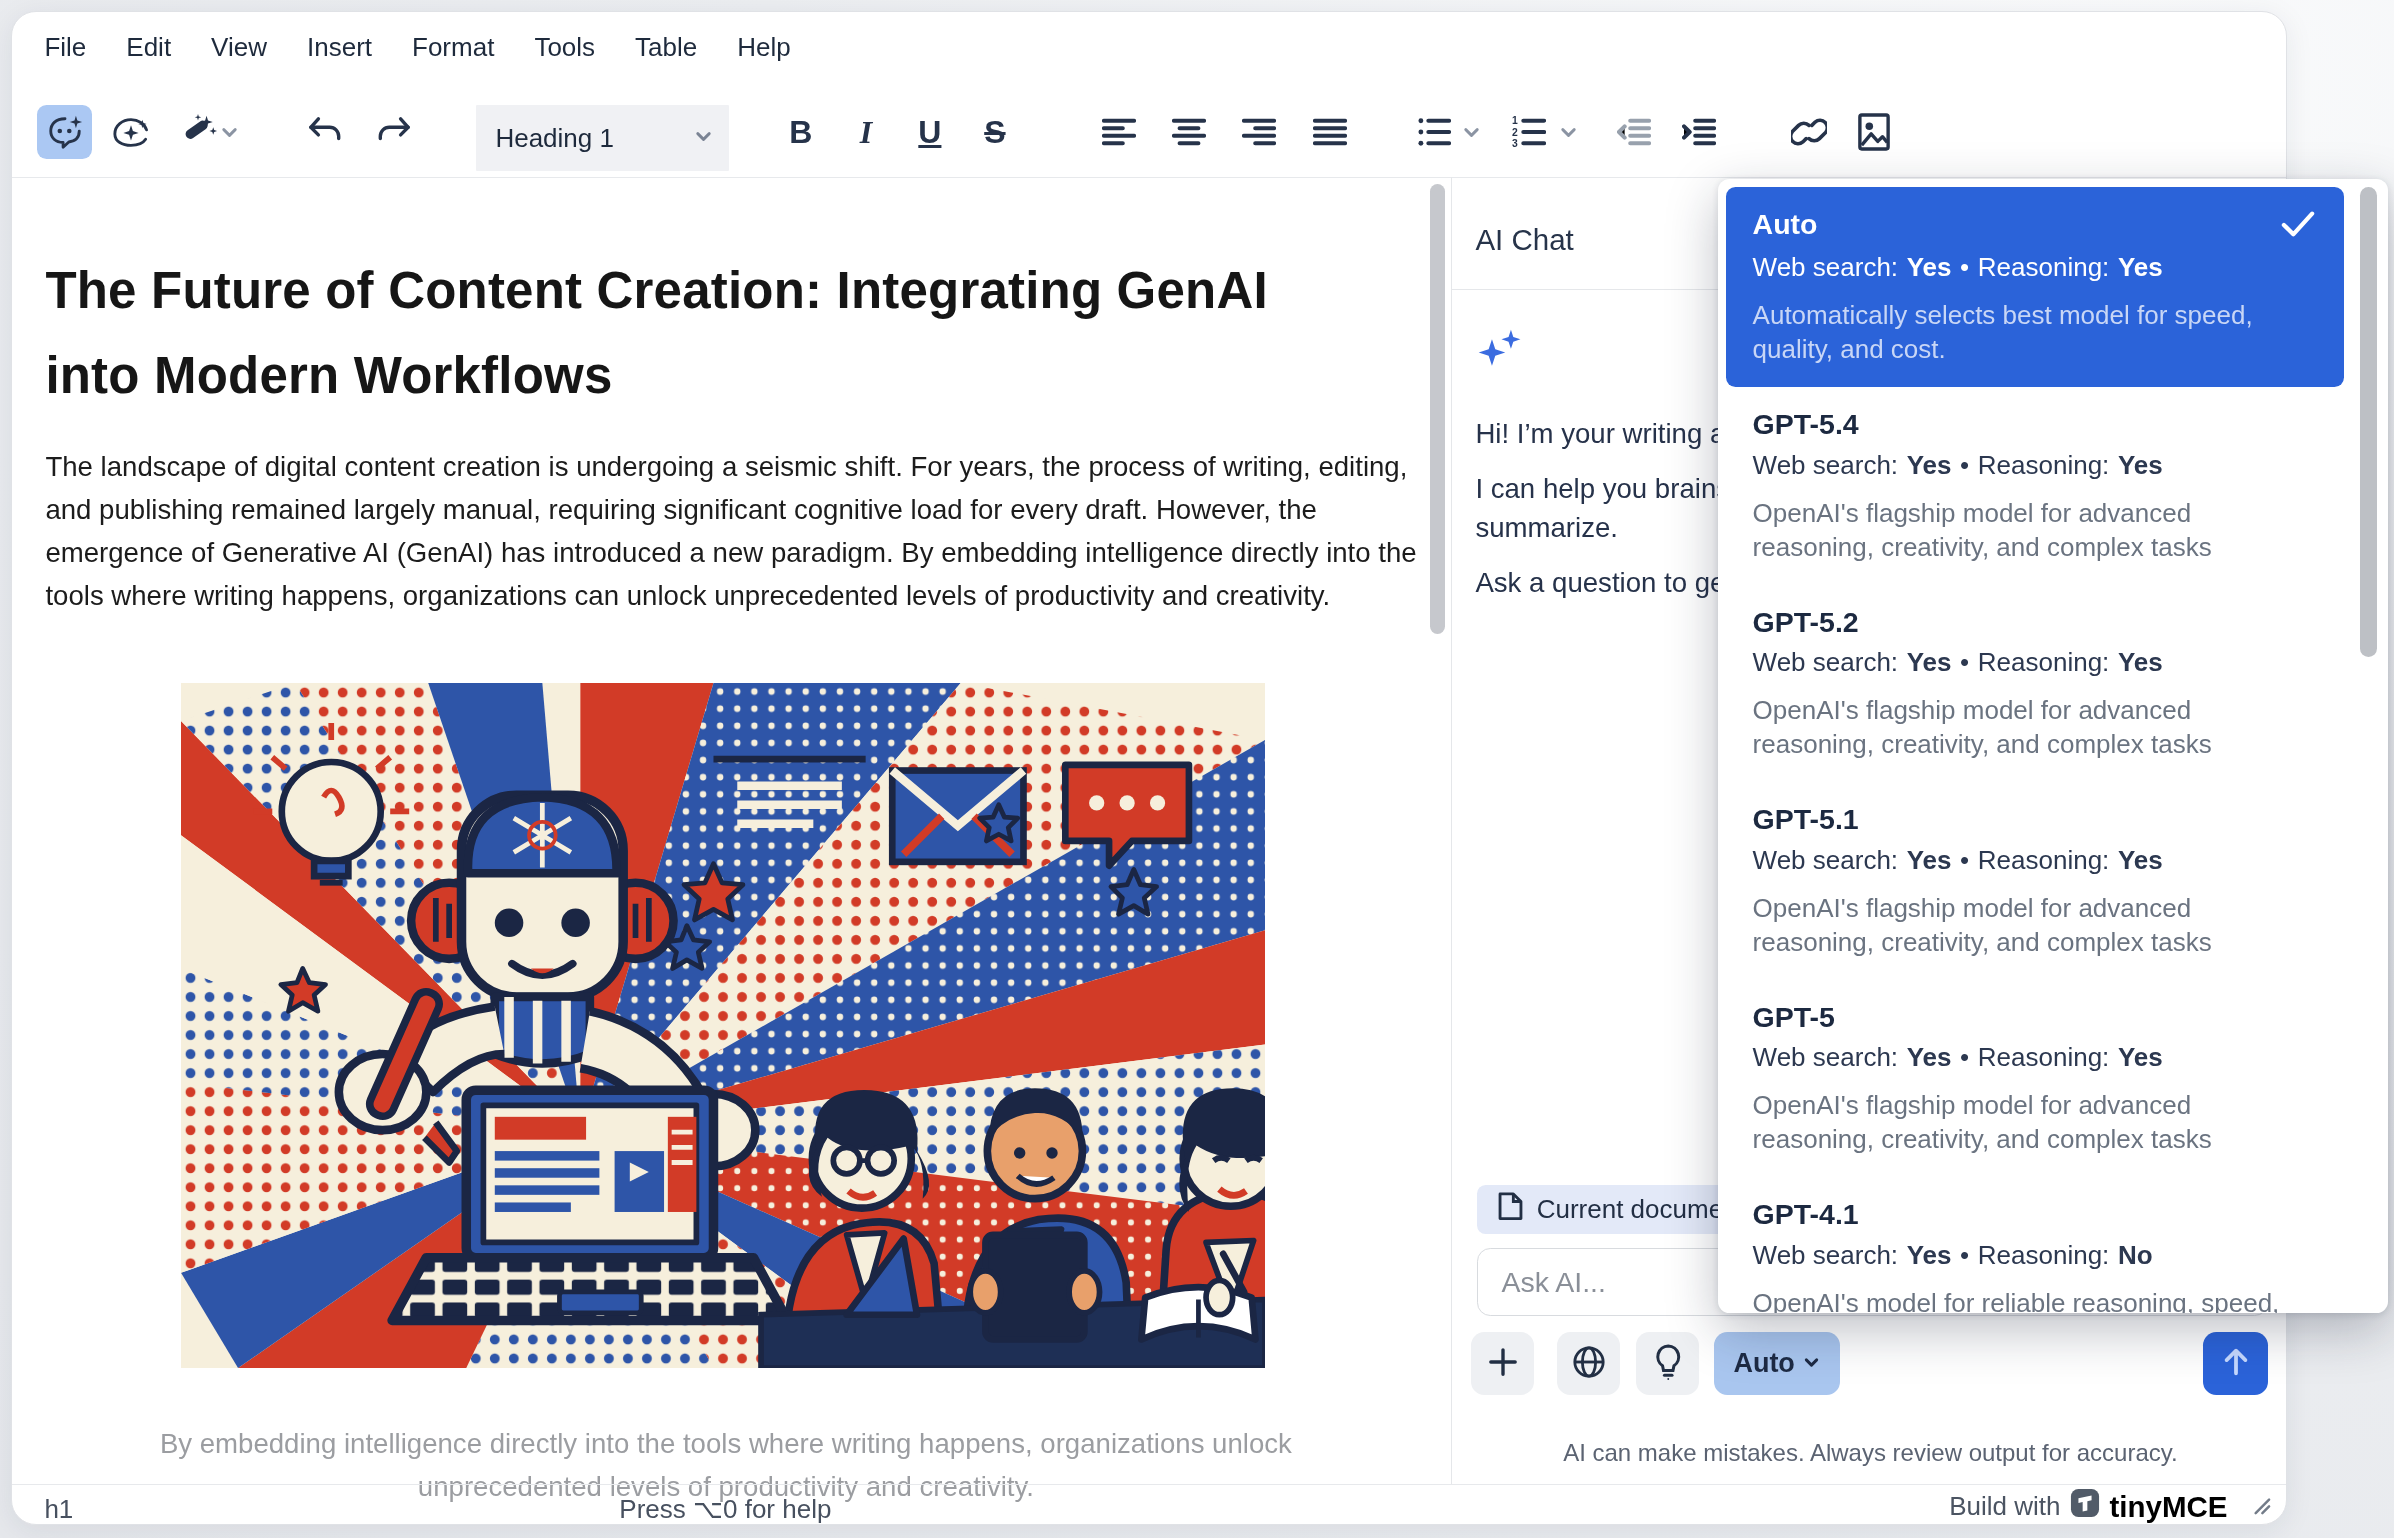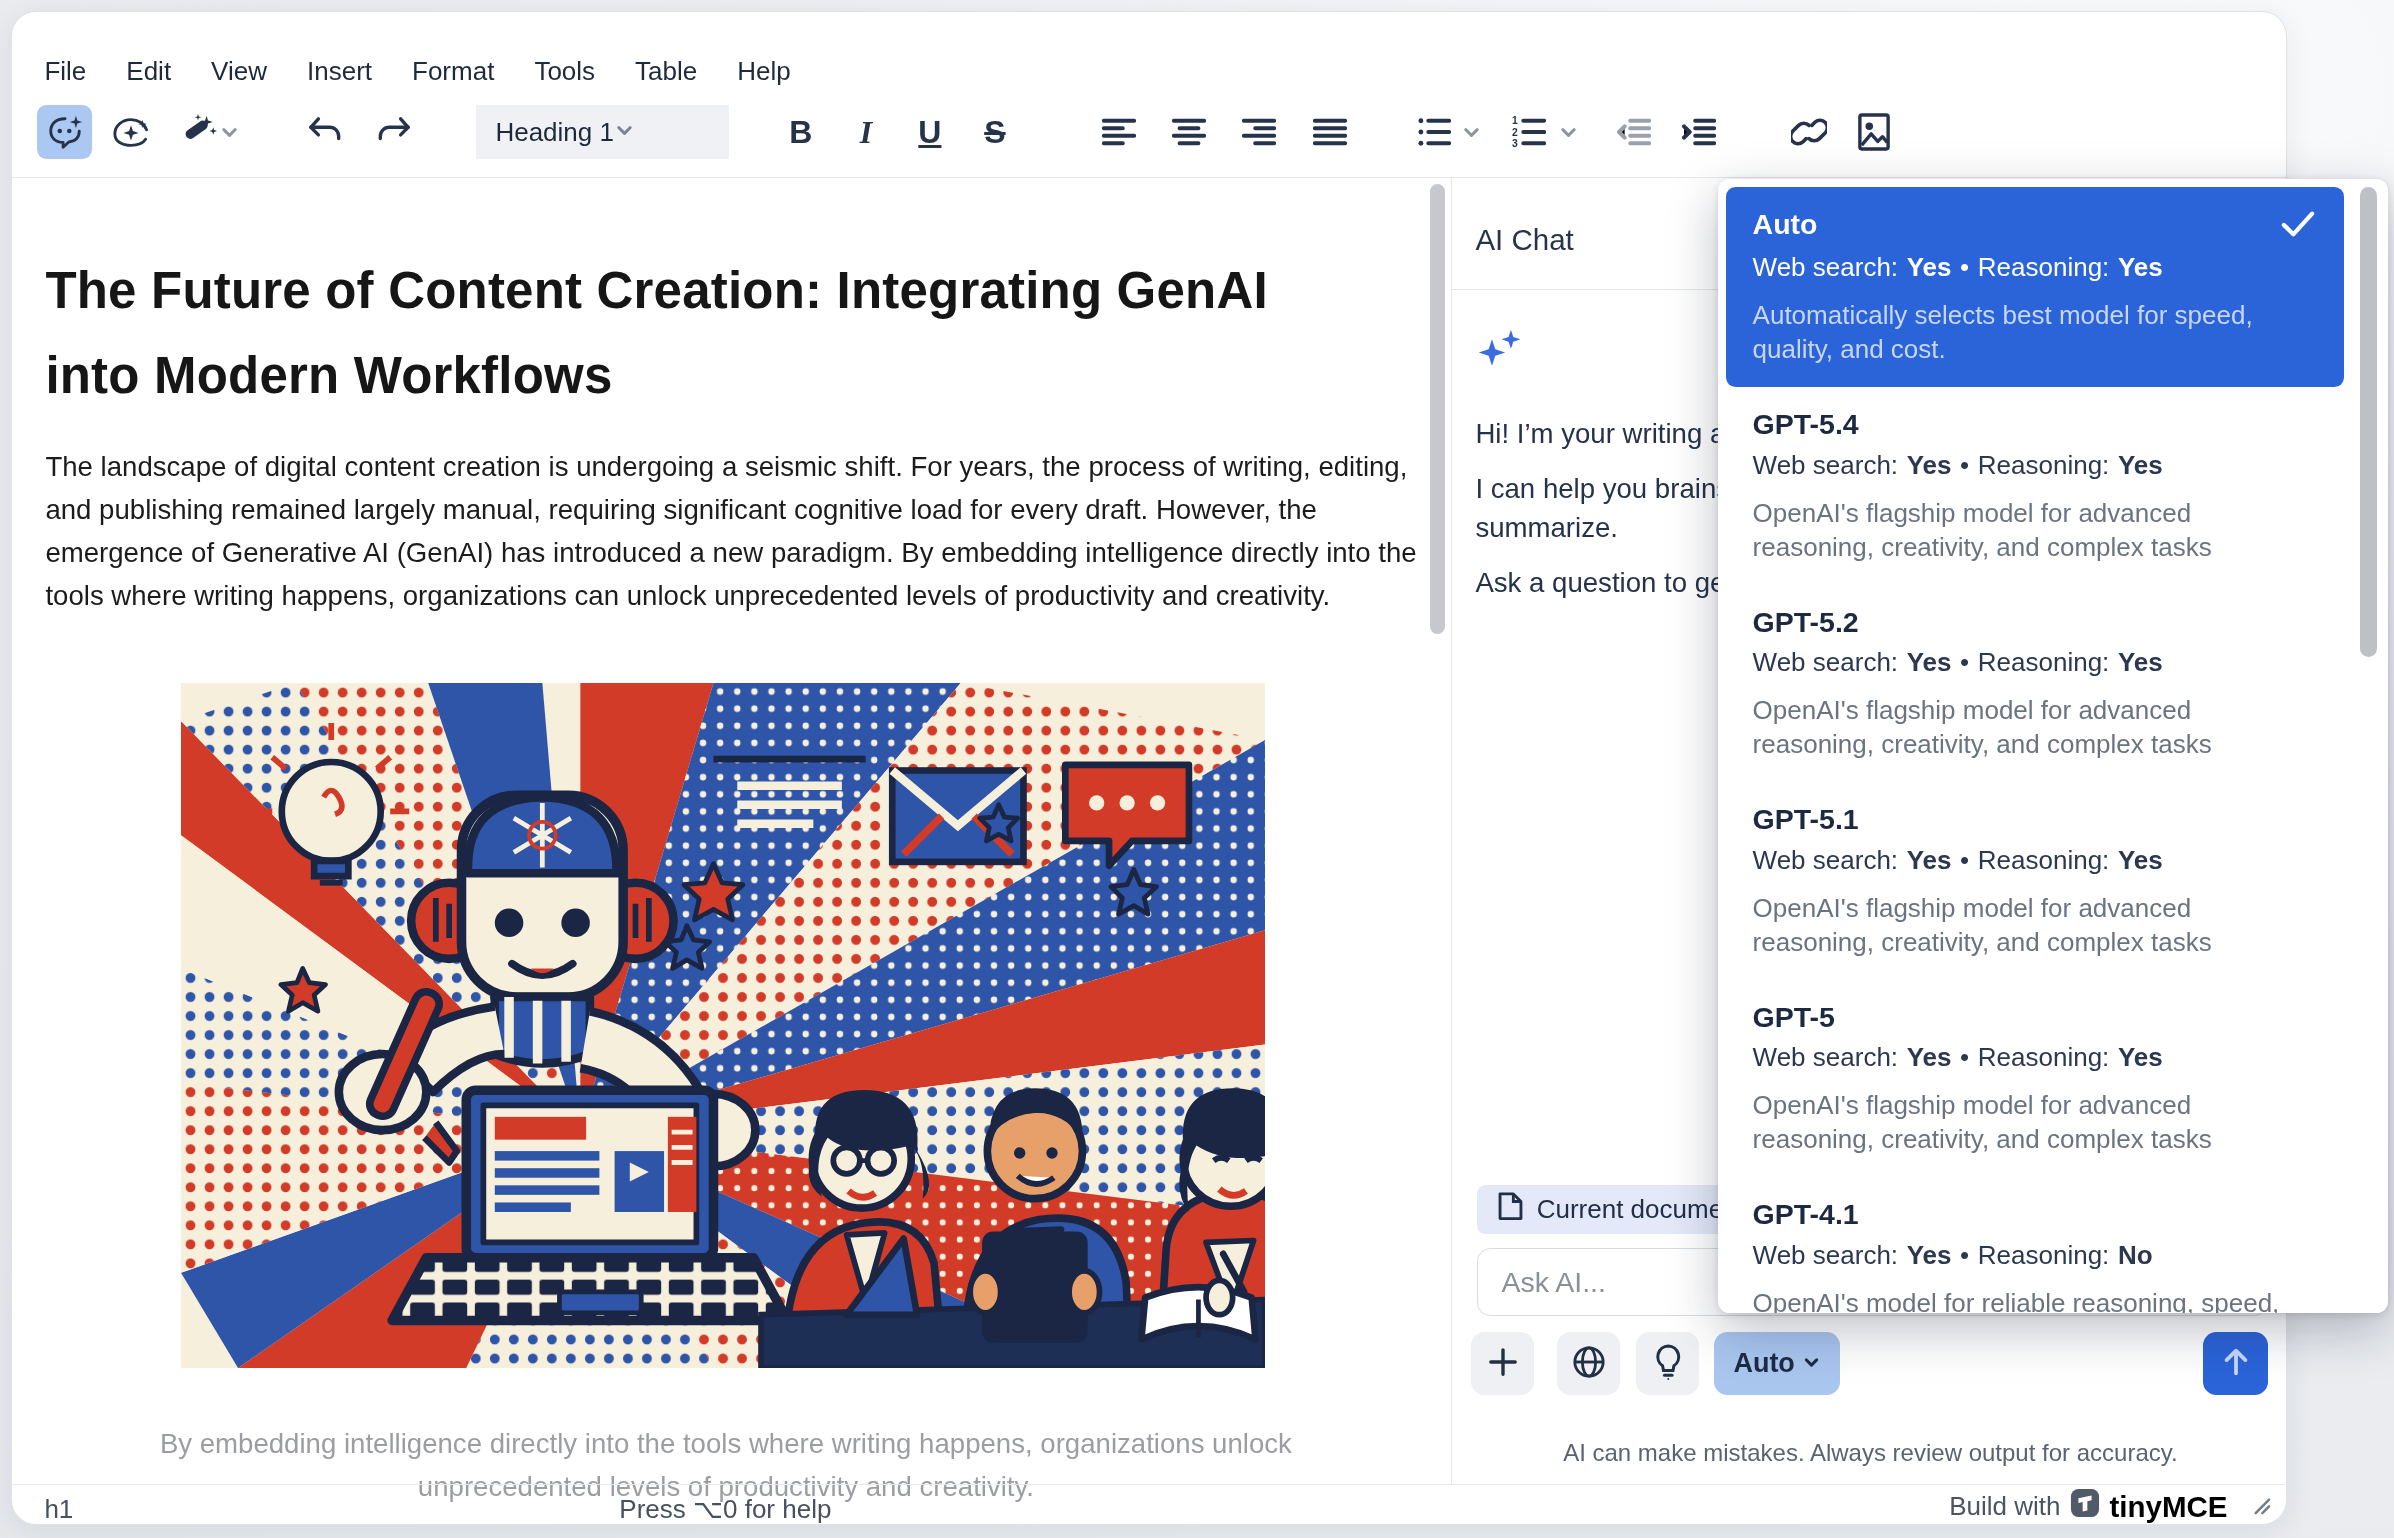--- a/index.html
+++ b/index.html
@@ -7,36 +7,36 @@
   .screen { position:relative; width:2395px; height:1539px; overflow:hidden;
     font-family:"Liberation Sans",sans-serif; color:#1e2a3c;
     background:radial-gradient(ellipse at 88% 6%, #fafbfc 0%, #eceef1 45%, #e6e8ec 100%); }
 
   
   .window { position:absolute; left:11.4px; top:11.4px; width:2276px; height:1514px;
     background:#fff; border:1px solid #e0e2e6; border-radius:25px;
     box-shadow:0 5.7px 28.5px rgba(30,40,60,.08); }
 
   
-  .menubar { position:absolute; left:32px; top:44px; display:flex; gap:40px;
+  .menubar { position:absolute; left:32px; top:20px; display:flex; gap:40px;
     font-size:26px; color:#1e2a3c; }
   .menubar span { cursor:default; }
 
   
   .tbtn { position:absolute; top:93px; width:55px; height:54px; display:flex;
     align-items:center; justify-content:center; border-radius:9.5px; color:#26334a; }
   .tbtn svg { display:block; }
   .tbtn.active { background:#abc8f3; }
   .tbtn.disabled { color:#98a1ad; }
   .tchev { position:absolute; top:93px; width:27px; height:54px; display:flex;
     align-items:center; justify-content:center; color:#8b94a3; }
   .letter { font-size:32px; font-weight:700; }
-  .heading-select { position:absolute; left:464px; top:93px; width:253px; height:54px;
+  .heading-select { position:absolute; left:464px; top:93px; width:253px; height:66px;
     background:#f0f1f4; border-radius:1px; display:flex; align-items:center;
-    justify-content:flex-start; padding:0 15px 0 19px; font-size:26px; color:#1e2a3c; }
+    justify-content:space-between; padding:0 15px 0 19px; font-size:26px; color:#1e2a3c; }
   .toolbar-divider { position:absolute; left:0; top:165px; width:100%; height:1px; background:#e7e9ec; }
 
   
   .doc-title { position:absolute; left:33px; top:236px; width:1279px;
     font-size:51px; line-height:85px; font-weight:700; color:#161616; letter-spacing:0.2px; }
   .doc-para { position:absolute; left:33px; top:433px; width:1374px;
     font-size:27.6px; line-height:43px; color:#1c1c1c; }
   .doc-img { position:absolute; left:169px; top:671px; width:1084px; height:685px; }
   .doc-caption { position:absolute; left:81px; top:1364px; width:1265px; text-align:center;
     font-size:27.6px; line-height:43px; color:#9b9da1;margin-top:46px; }

